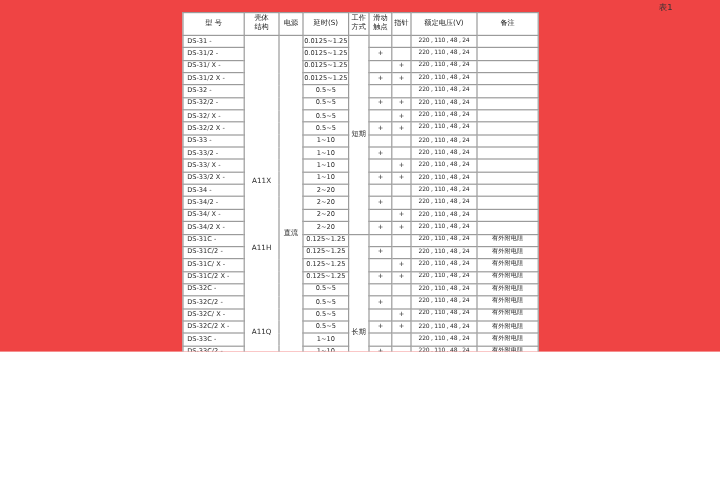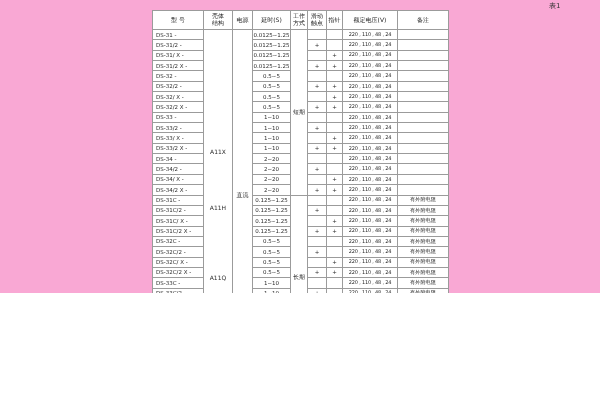--- a/index.html
+++ b/index.html
@@ -1,16 +1,16 @@
 <!DOCTYPE html>
 <html><head>
 <meta charset="utf-8">
 <style>
   html,body{margin:0;padding:0;}
-  .page{position:relative;width:600px;height:293px;background:#f9a8d4;overflow:hidden;
+  .page{position:relative;width:600px;height:293px;background:#ef4444;overflow:hidden;
         font-family:"DejaVu Sans",sans-serif;color:#2b2b2b;}
   .tbl-no{position:absolute;top:1px;left:549px;font-size:7px;color:#333;}
   table.spec{position:absolute;left:152px;top:10px;border-collapse:collapse;table-layout:fixed;
              background:#fff;border:1px solid #7a7a7a;}
   .spec td,.spec th{border:1px solid #9b9b9b;padding:0;margin:0;font-weight:normal;
              font-size:5.5px;line-height:1.15;color:#2b2b2b;text-align:center;
              overflow:hidden;white-space:nowrap;height:9.35px;}
   .spec th{height:18px;font-size:6px;color:#222;}
   .spec td.model-td{text-align:left;padding-left:3px;}
   .spec td.voltage-td{font-size:5px;letter-spacing:-0.2px;}

